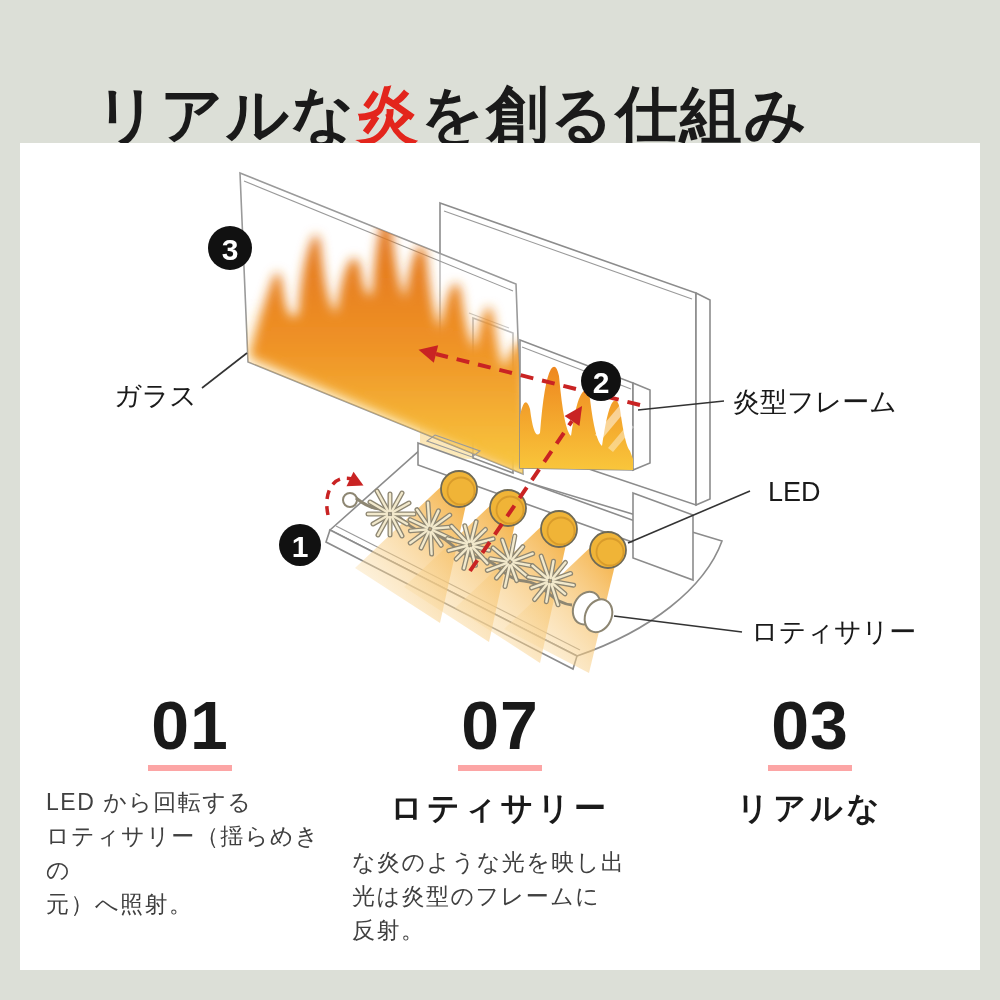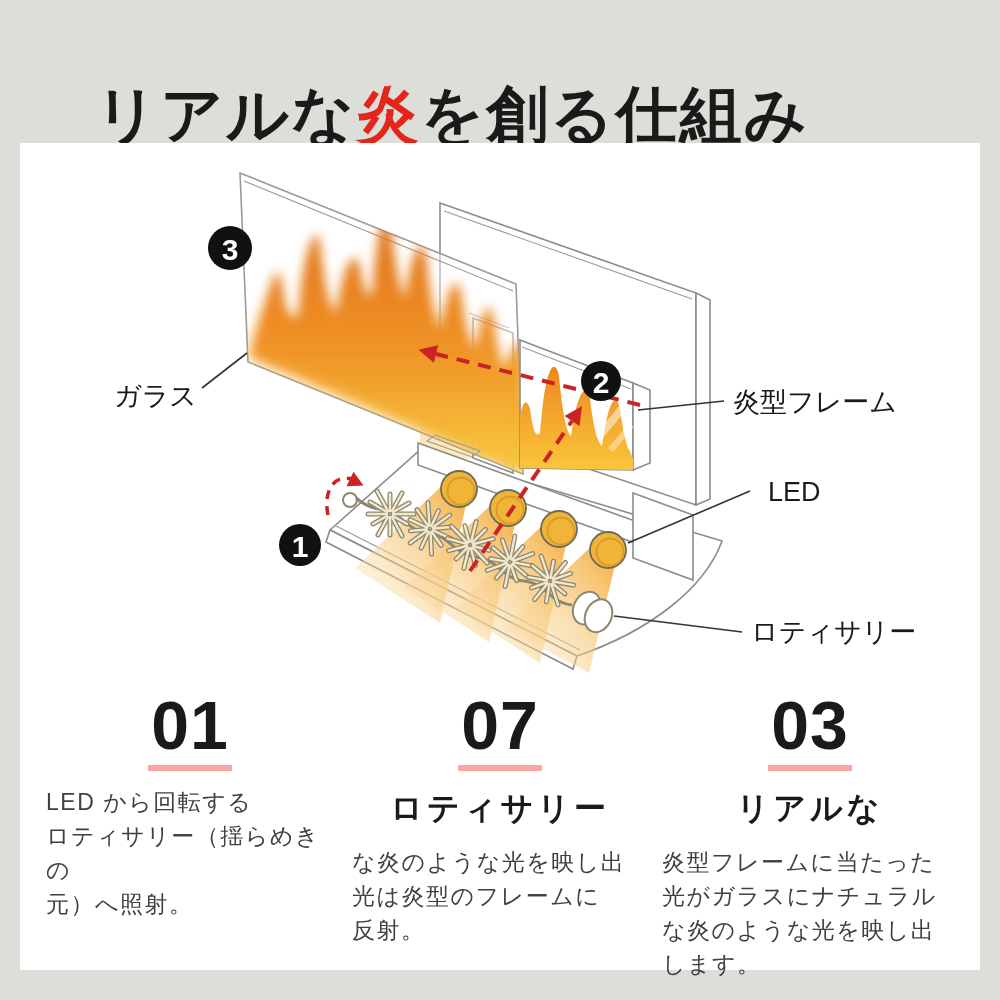--- a/index.html
+++ b/index.html
@@ -256,19 +256,15 @@
     <div class="step">
       <div class="step-number">07</div>
       <div class="step-heading">ロティサリー</div>
       <div class="step-body">な炎のような光を映し出
 光は炎型のフレームに
 反射。</div>
     </div>
     <div class="step">
       <div class="step-number">03</div>
       <div class="step-heading">リアルな</div>
-      <div class="step-body">炎型フレームに当たった
-光がガラスにナチュラル
-な炎のような光を映し出
-します。</div>
     </div>
   </div>
 </div>
 
 </body></html>

